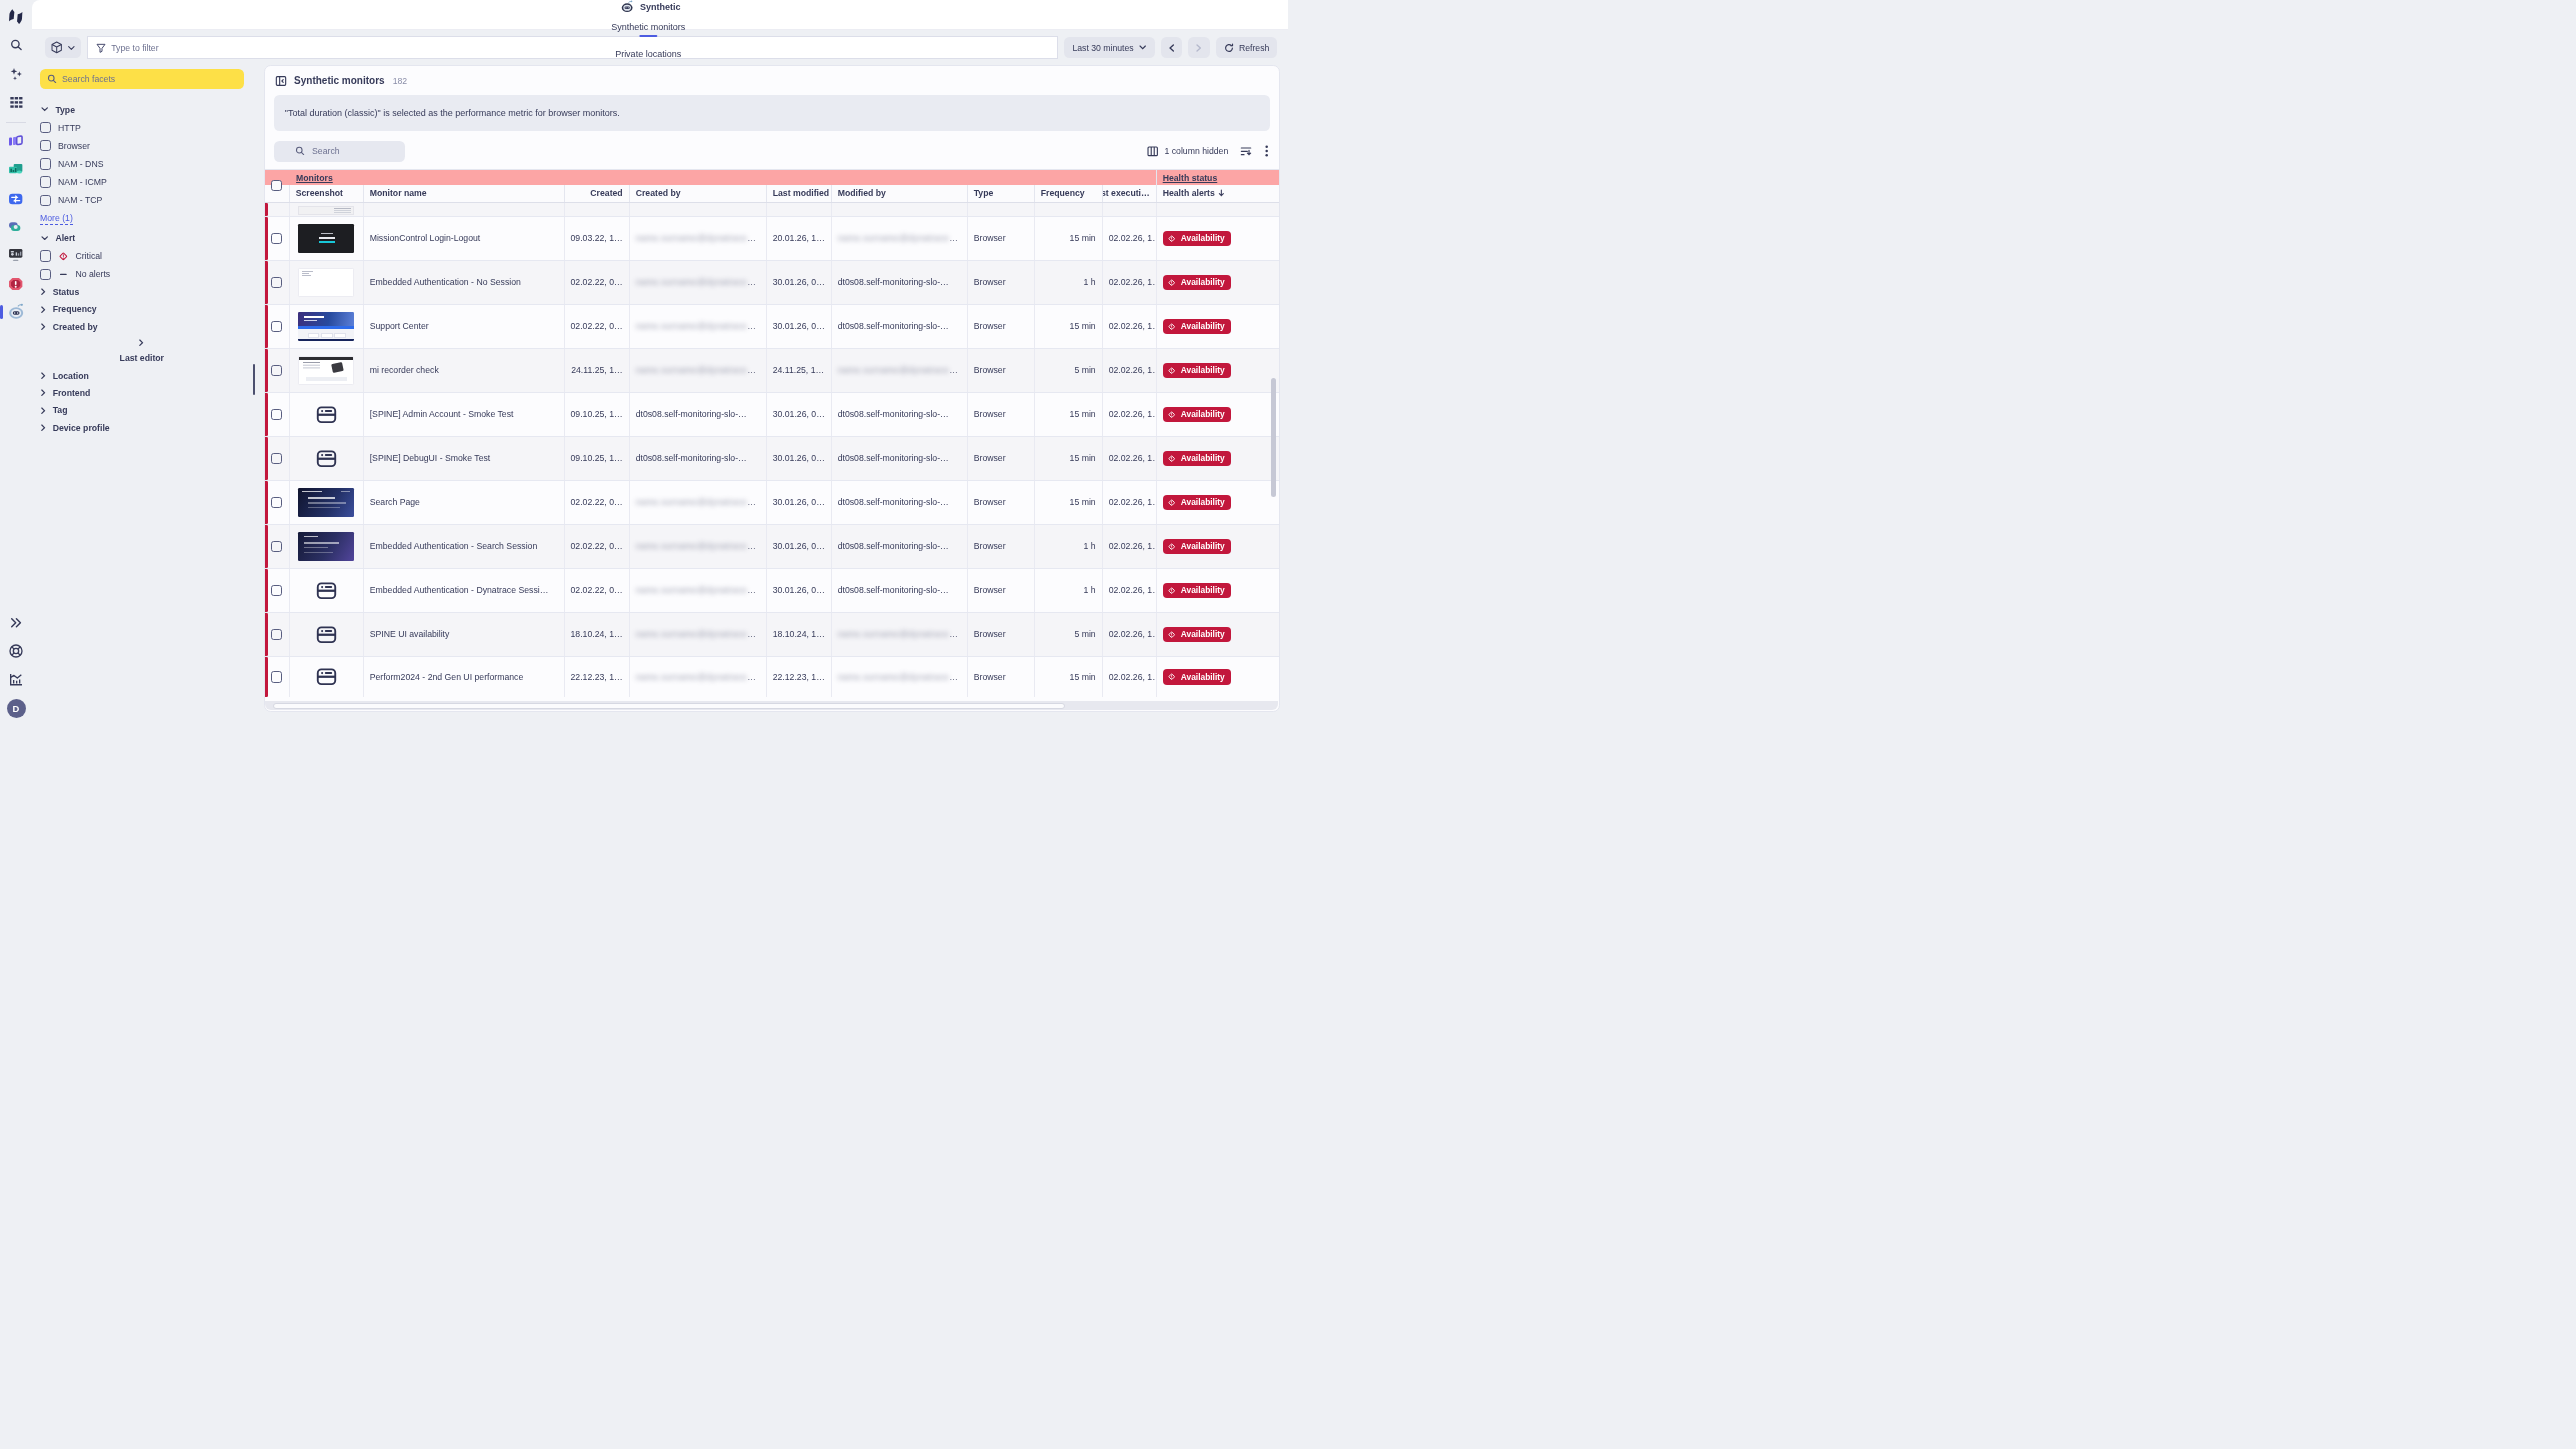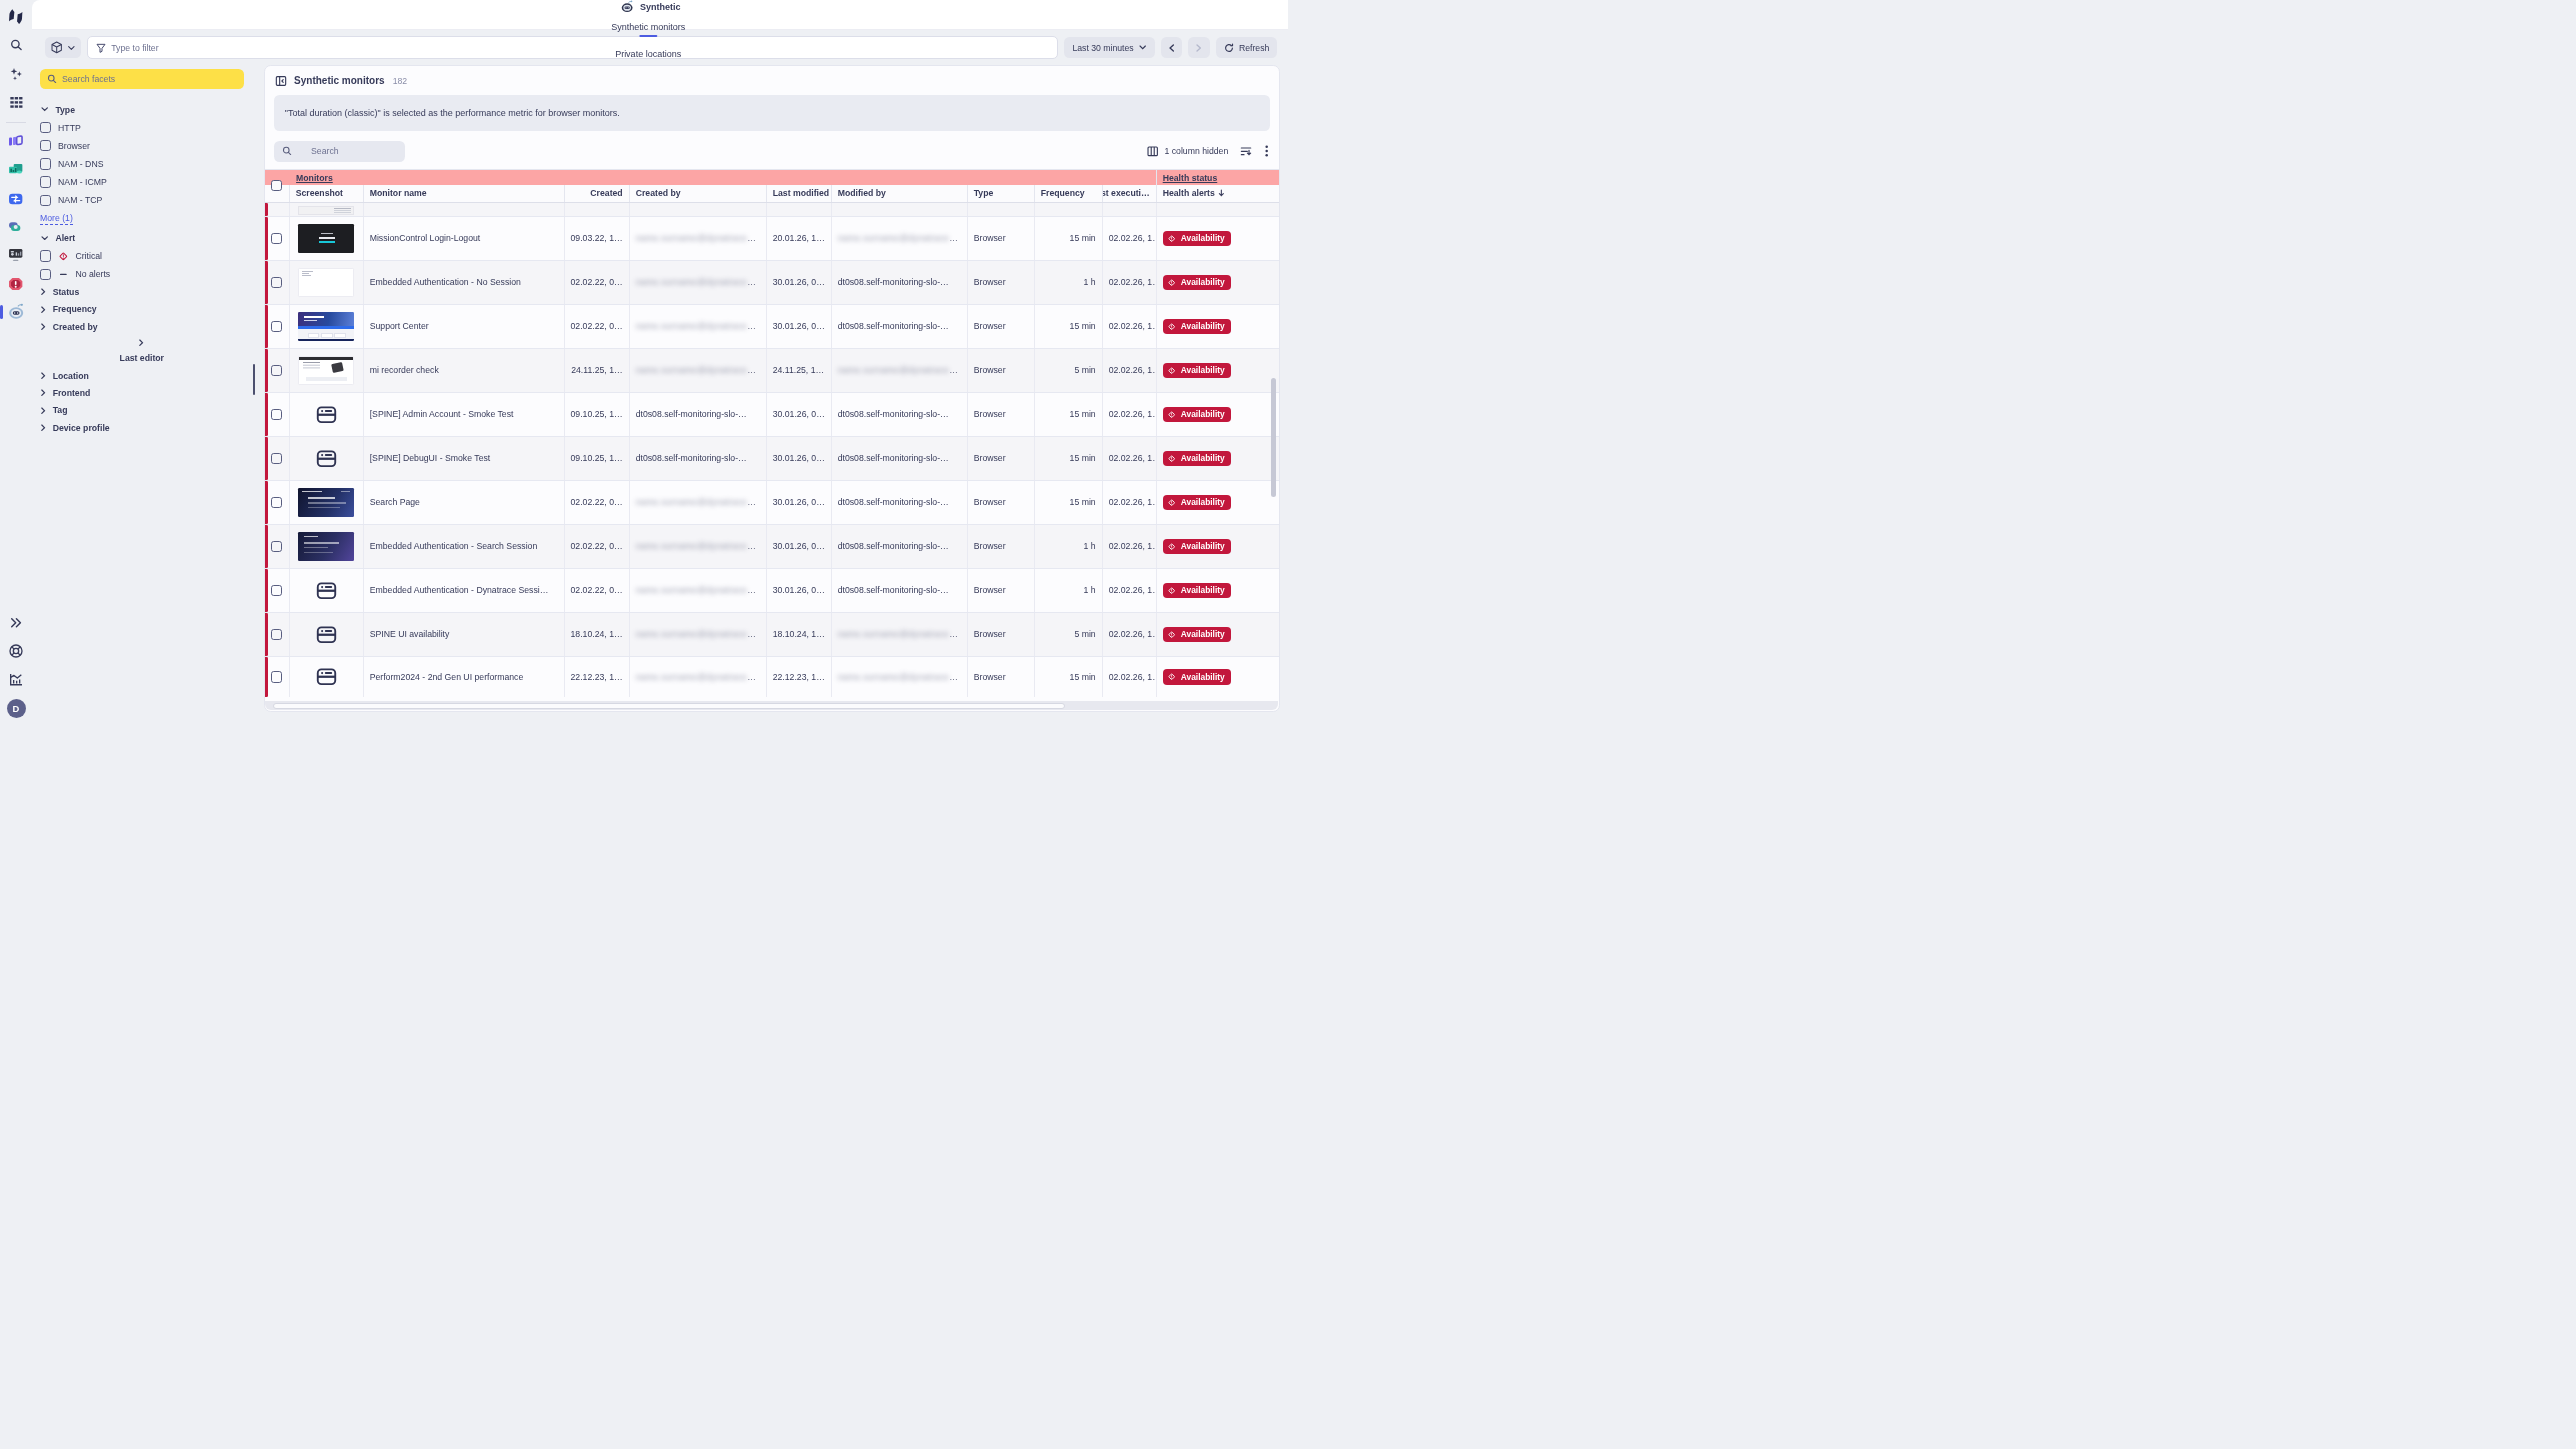--- a/index.html
+++ b/index.html
@@ -22,40 +22,40 @@
   .tab { position:relative; font-size:9px; margin-right:32px; padding:8.7px 0; cursor:pointer; }
   .tab.active::after { content:""; position:absolute; left:50%; transform:translateX(-50%); bottom:4px; width:17.4px; height:2px; border-radius:1.3px; background:#4d5ce1; }
   .topbar-right { margin-left:auto; display:flex; align-items:center; gap:8px; }
   .ghost-btn { display:flex; align-items:center; gap:4.7px; background:#e9eaf1; border:none; border-radius:5.4px; height:20px; padding:0 8px; color:#9ba0ba; font-size:8.7px; font-family:inherit; cursor:pointer; }
   .vdiv { width:0.7px; height:16px; background:#d9dbe6; }
 
   
   .filterrow { display:flex; align-items:center; gap:6px; padding:6px 10.7px 6px 13.4px; }
   .chip-btn { display:flex; align-items:center; gap:5.4px; background:#e3e5ed; border:none; border-radius:5.4px; height:21.5px; padding:0 8px; color:#363a59; font-size:8.7px; font-family:inherit; cursor:pointer; }
   .chip-btn.square { width:21.5px; padding:0; justify-content:center; }
-  .filter-input { flex:1; display:flex; align-items:center; gap:5.4px; background:#fff; border:0.7px solid #dcdee9; border-radius:5px; height:23px; padding:0 8px; color:#6d7190; }
+  .filter-input { flex:1; display:flex; align-items:center; gap:5.4px; background:#fff; border:0.7px solid #dcdee9; border-radius:0; height:23px; padding:0 8px; color:#6d7190; }
 
   
   .content { flex:1; display:flex; min-height:0; position:relative; }
   .facets { width:221px; flex-shrink:0; padding:4px 9.4px 0 8px; overflow:hidden; }
   .facet-search { display:flex; align-items:center; gap:5.4px; background:#fde047; border-radius:5.4px; height:19.5px; padding:0 6.7px; color:#6d7190; margin-bottom:12px; }
   .facet-head { display:flex; align-items:center; gap:6.7px; font-weight:600; padding:4px 1.3px; cursor:pointer; }
   .facet-opt { display:flex; align-items:center; gap:6.7px; padding:3.4px 1.3px 3.4px 0; cursor:pointer; }
   .cbx { width:11.4px; height:11.4px; border:1.1px solid #585d80; border-radius:2.7px; background:transparent; flex-shrink:0; }
   .more-link { color:#4d5ce1; display:inline-block; margin:4px 0 4px 0; border-bottom:1px dashed #4d5ce1; padding-bottom:0.7px; cursor:pointer; }
   .resize-handle { position:absolute; left:221px; top:299px; width:2px; height:31px; background:#4b4f6e; border-radius:1.3px; cursor:col-resize; }
 
   
   .card { flex:1; background:#fcfcfe; border:0.7px solid #e4e6ef; border-radius:6.7px; margin:0 8px 12.7px 10.7px; display:flex; flex-direction:column; min-width:0; position:relative; }
   .card-head { display:flex; align-items:center; gap:6.7px; padding:8.7px 10.7px 6.7px; }
   .card-title { font-size:10px; font-weight:700; }
   .card-count { color:#8a8da8; font-size:8.7px; margin-left:1.3px; }
   .banner { margin:1.3px 9.4px 8px; background:#e9ebf2; border-radius:5.4px; padding:13.4px 10.7px; font-size:9px; }
   .toolbar { display:flex; align-items:center; padding:1.3px 10.7px 7.4px 9.4px; }
-  .tbl-search { display:flex; align-items:center; gap:19px; background:#e6e8f0; border-radius:5.4px; height:21px; width:131px; padding:0 8px; color:#6d7190; }
+  .tbl-search { display:flex; align-items:center; gap:7px; background:#e6e8f0; border-radius:5.4px; height:21px; width:131px; padding:0 21px; color:#6d7190; }
   .toolbar-right { margin-left:auto; display:flex; align-items:center; gap:12px;padding-left:16px; }
   .colhidden { display:flex; align-items:center; gap:6px; cursor:pointer; }
 
   
   .tablewrap { flex:1; border-top:0.7px solid #e4e6ef; overflow:hidden; display:flex; flex-direction:column; position:relative; }
   .trow { display:grid; grid-template-columns:24px 74px 201px 65px 137px 65px 136px 67px 68px 54px 1fr; position:relative; }
   .hgroup { height:14.8px; background:#fca5a5; font-weight:700;text-decoration:underline; }
   .hcols  { height:18px; background:#fbfbfd; font-weight:600; border-bottom:0.7px solid #dddfe9; }
   .hgroup .cell, .hcols .cell { display:flex; align-items:center; padding:0 6px; overflow:hidden; white-space:nowrap; }
   .hgroup .cell.hs { border-left:0.7px solid #e4e6ef; }

